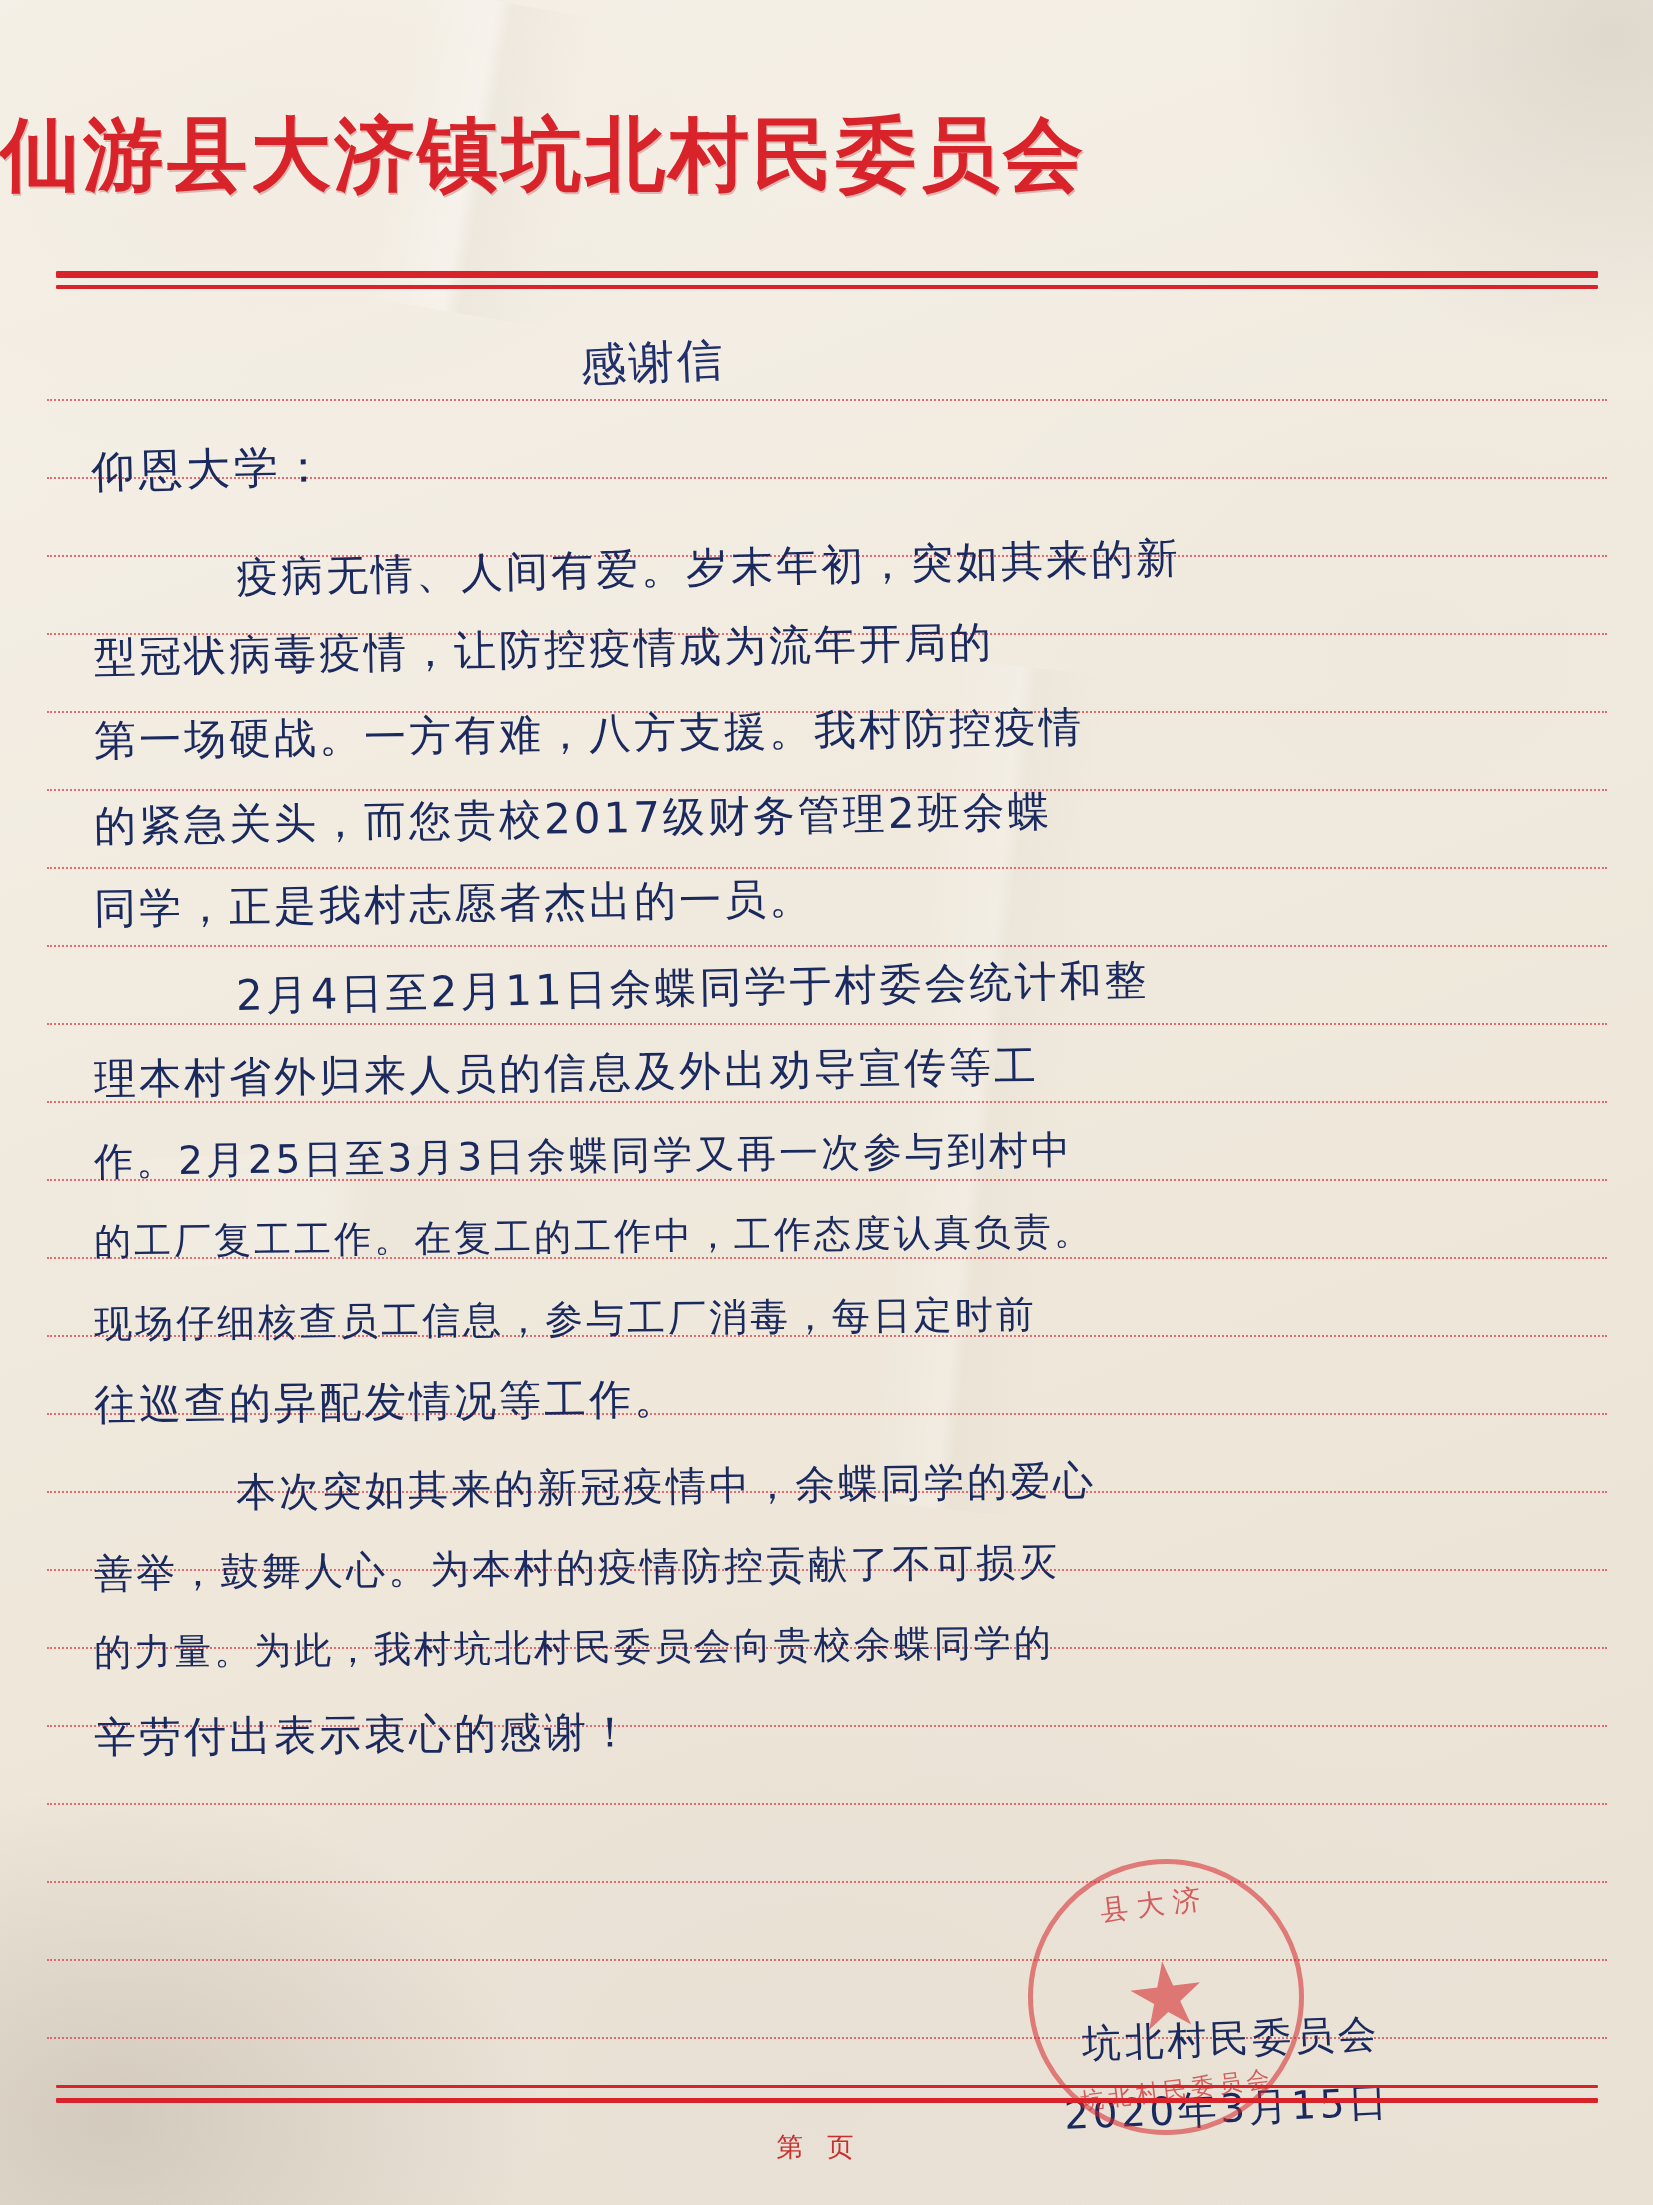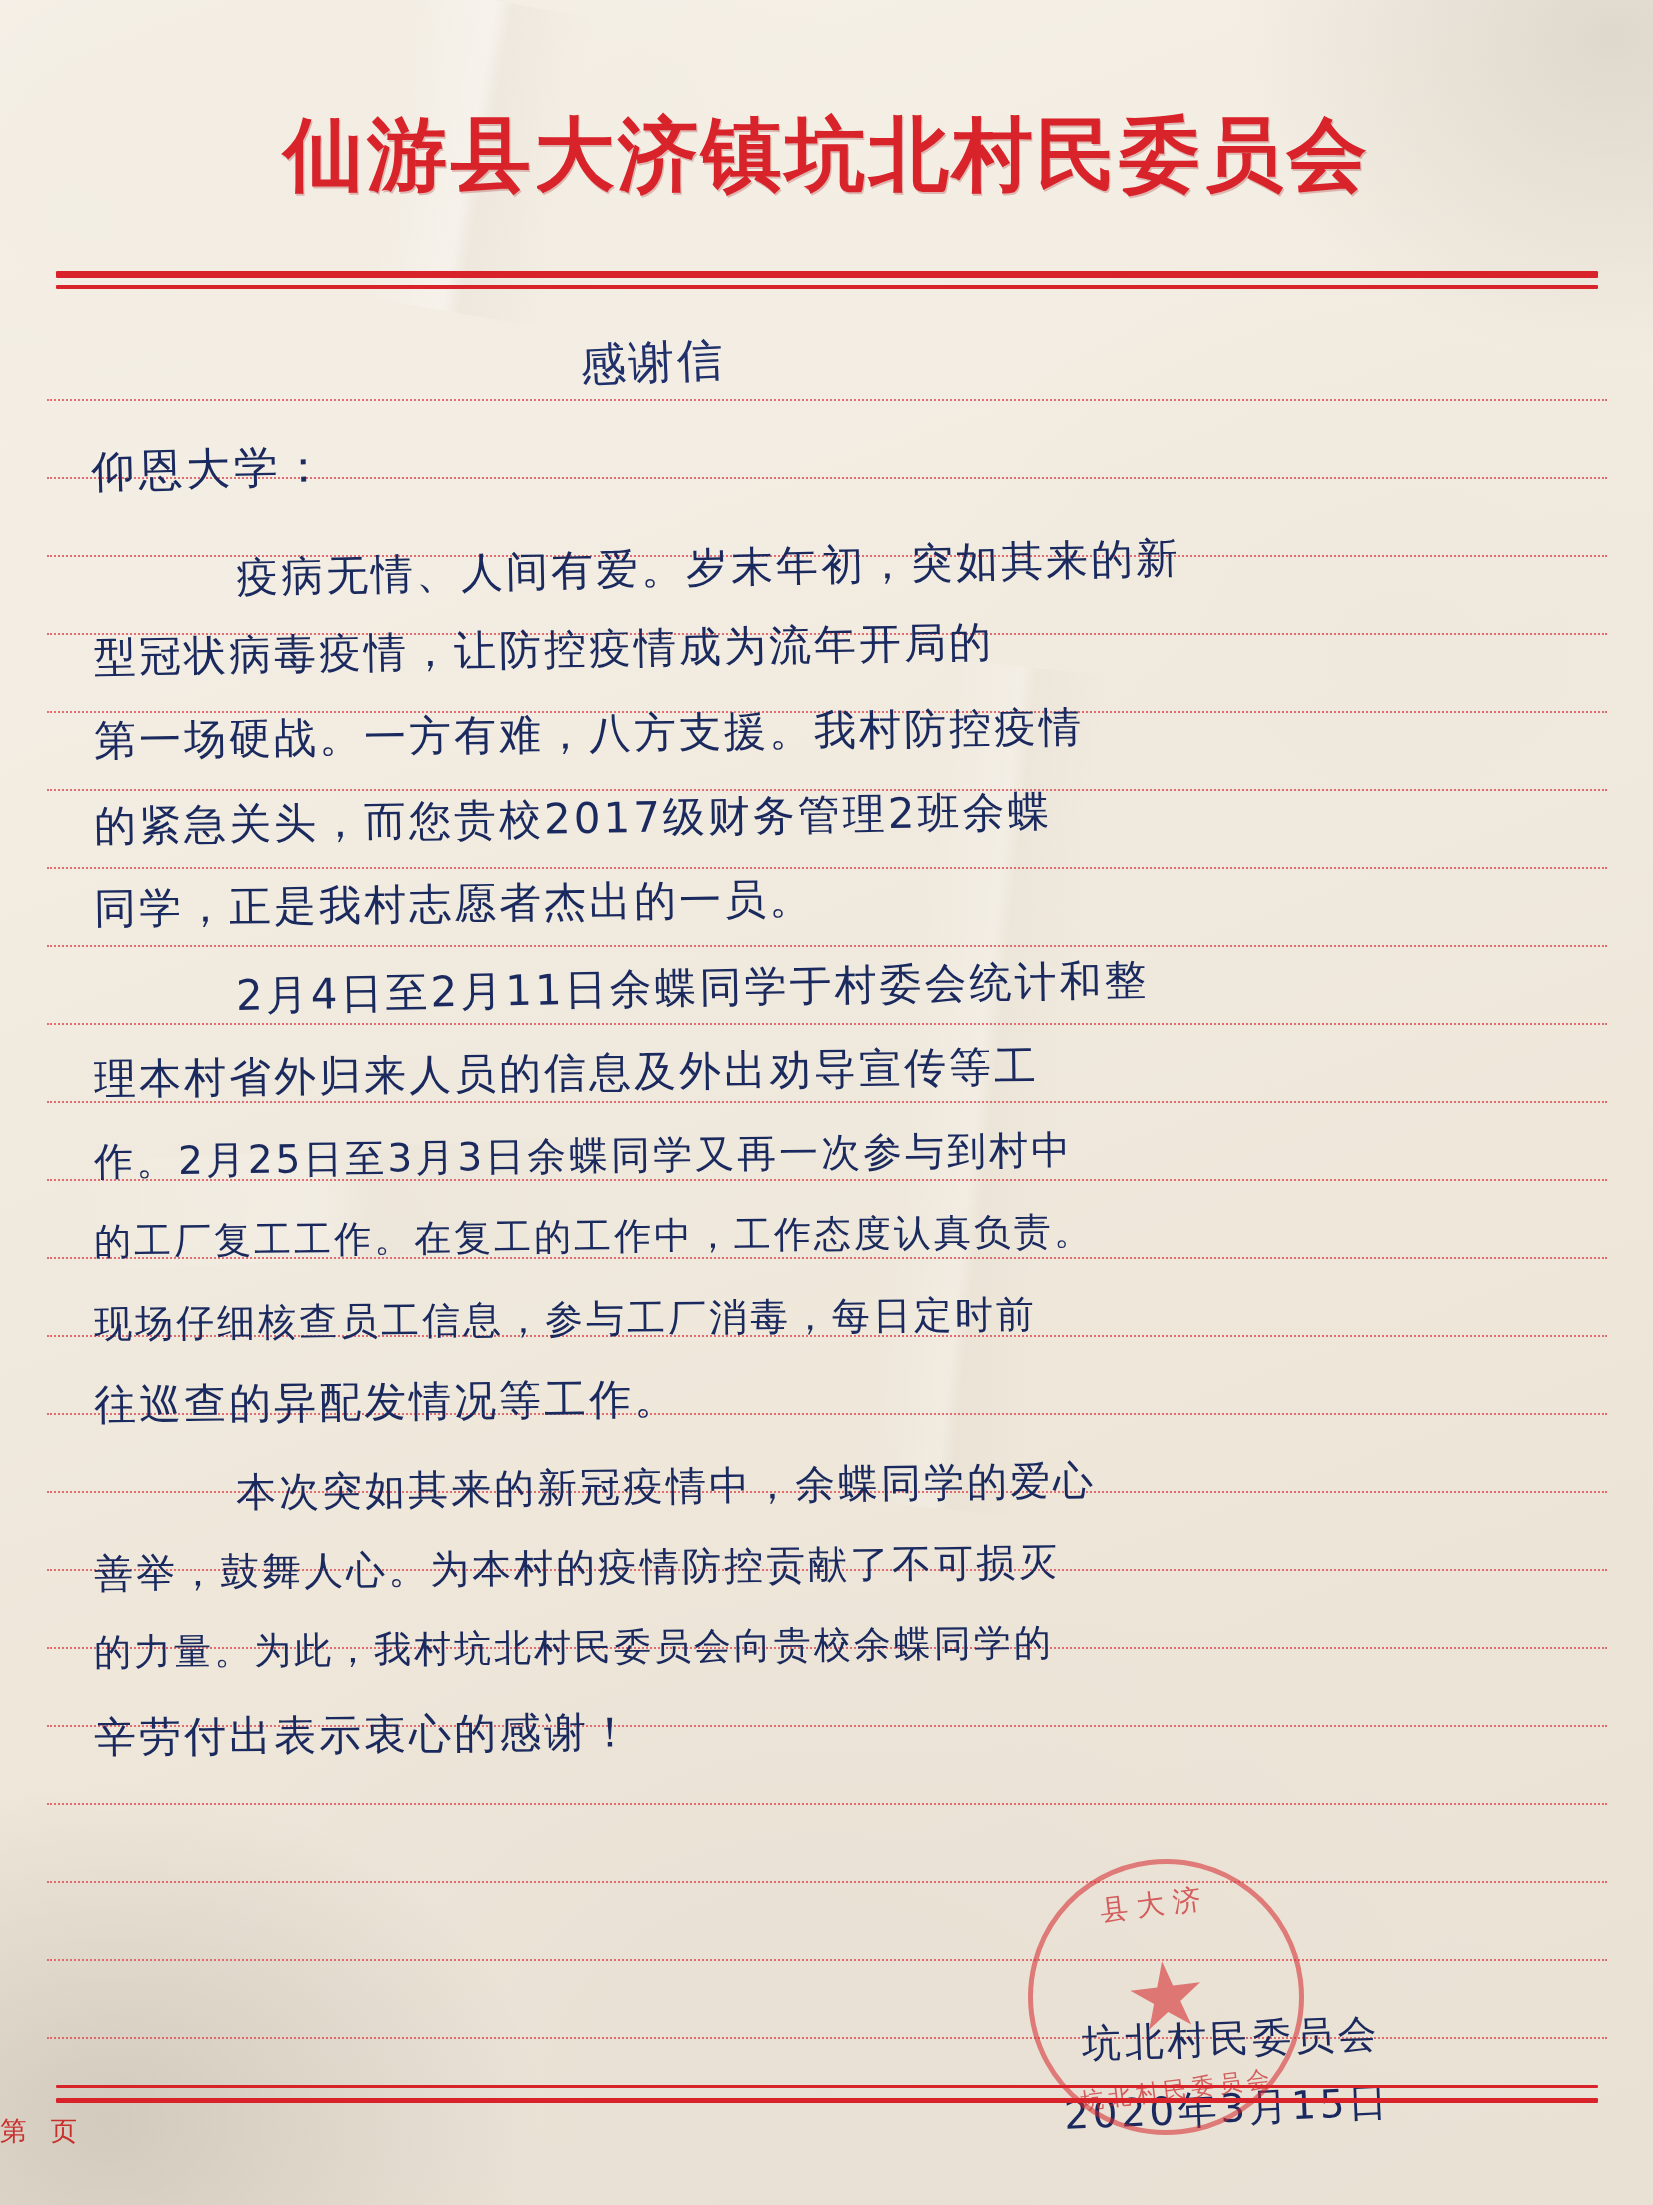--- a/index.html
+++ b/index.html
@@ -31,21 +31,21 @@
     position: absolute;
     pointer-events: none;
   }
 
   
   .letterhead {
     position: absolute;
     left: 0;
     right: 0;
     top: 102px;
-    text-align: center;
+    text-align: left;
   }
   .letterhead .title {
     font-family: "DejaVu Sans", sans-serif;
     font-weight: bold;
     font-size: 80px;
     letter-spacing: 3.6px;
     color: #d8232a;
     text-shadow: 1.2px 1.8px 0 rgba(150,20,25,0.25);
     white-space: nowrap;
   }
@@ -96,22 +96,22 @@
   .footer-rules .gap2 { height: 9.7px; }
   .footer-rules .rule-thick2 {
     height: 5.4px;
     background: #d8232a;
     border-radius: 1.2px;
   }
   .page-num {
     position: absolute;
     left: 0;
     right: 0;
-    bottom: 56px;
-    text-align: left;
+    bottom: 40px;
+    text-align: center;
     color: #c8302f;
     font-family: "DejaVu Sans", sans-serif;
     font-size: 26.6px;
     letter-spacing: 24px;
   }
 
   
   .hand {
     position: absolute;
     color: #1b2a5e;

